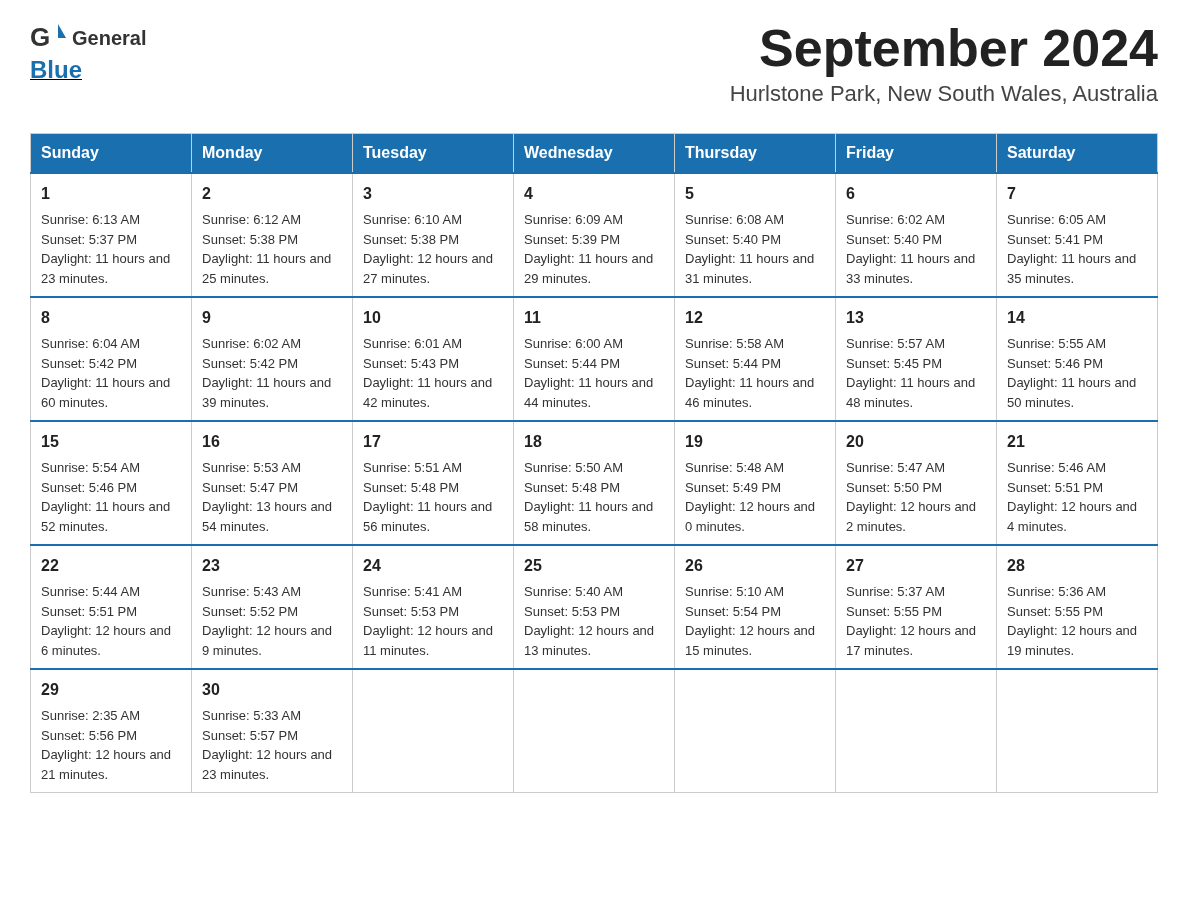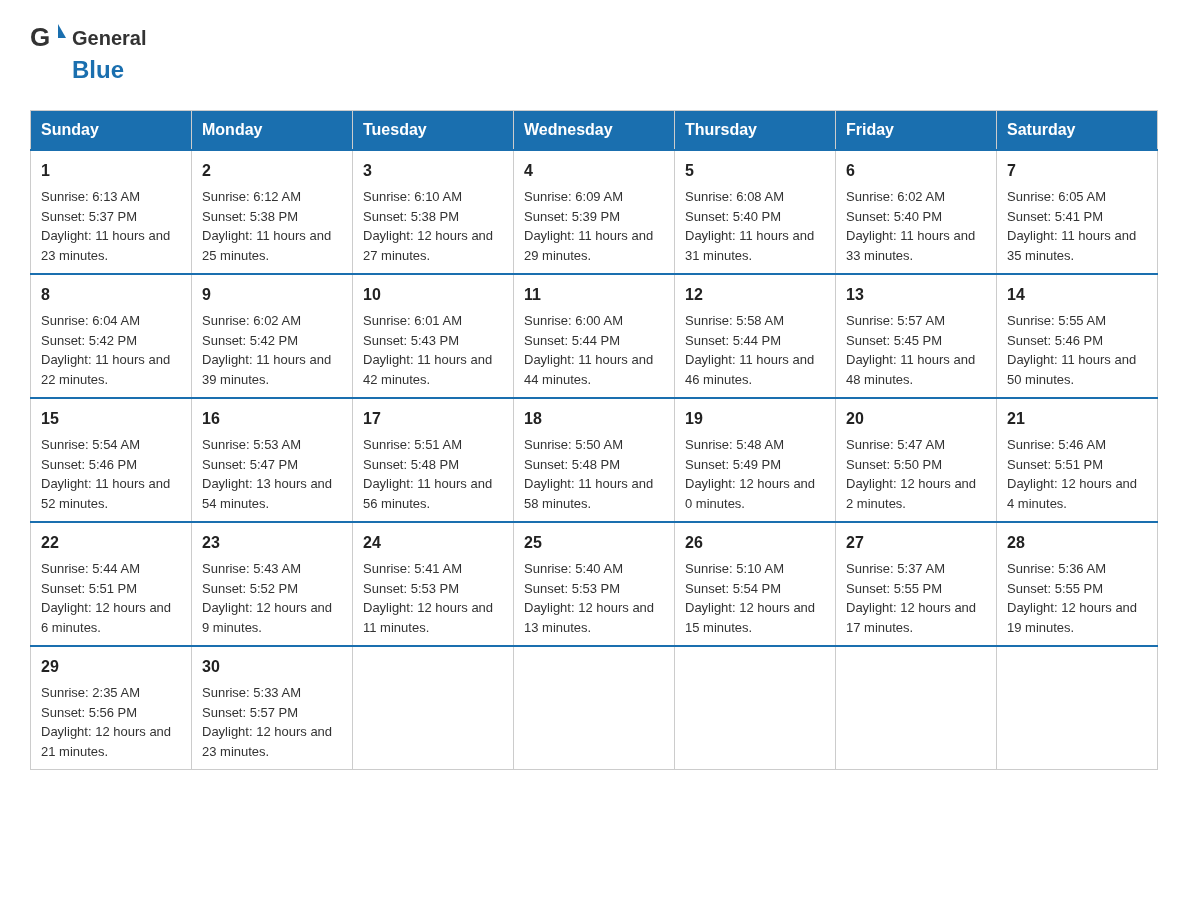--- a/index.html
+++ b/index.html
@@ -82,23 +82,27 @@
 
 <div class="header">
   <div class="logo-wrapper">
     <div class="logo-row">
       <svg width="36" height="36" viewBox="0 0 36 36" style="margin-right:6px;">
         <text x="0" y="26" font-size="26" font-weight="bold" fill="#333" font-family="Arial">G</text>
         <polygon points="28,4 36,18 28,18" fill="#1a6faf"></polygon>
       </svg>
       <span style="font-size:20px;font-weight:bold;color:#333;">General</span>
     </div>
-    <div style="margin-left:42px;">
+    <div style="text-decoration:underline;">
       <span style="font-size:24px;font-weight:bold;color:#1a6faf;">Blue</span>
     </div>
+  </div>
+  <div class="title-section">
+    <div class="month-title">September 2024</div>
+    <div class="location-title">Hurlstone Park, New South Wales, Australia</div>
   </div>
 </div>
 
 <table class="calendar">
   <thead>
     <tr>
     <th>Sunday</th>
         <th>Monday</th>
         <th>Tuesday</th>
         <th>Wednesday</th>
@@ -111,21 +115,21 @@
   <tr>
         <td><span class="day-num">1</span><span>Sunrise: 6:13 AM</span><br><span>Sunset: 5:37 PM</span><br><span>Daylight: 11 hours and 23 minutes.</span></td>
         <td><span class="day-num">2</span><span>Sunrise: 6:12 AM</span><br><span>Sunset: 5:38 PM</span><br><span>Daylight: 11 hours and 25 minutes.</span></td>
         <td><span class="day-num">3</span><span>Sunrise: 6:10 AM</span><br><span>Sunset: 5:38 PM</span><br><span>Daylight: 12 hours and 27 minutes.</span></td>
         <td><span class="day-num">4</span><span>Sunrise: 6:09 AM</span><br><span>Sunset: 5:39 PM</span><br><span>Daylight: 11 hours and 29 minutes.</span></td>
         <td><span class="day-num">5</span><span>Sunrise: 6:08 AM</span><br><span>Sunset: 5:40 PM</span><br><span>Daylight: 11 hours and 31 minutes.</span></td>
         <td><span class="day-num">6</span><span>Sunrise: 6:02 AM</span><br><span>Sunset: 5:40 PM</span><br><span>Daylight: 11 hours and 33 minutes.</span></td>
         <td><span class="day-num">7</span><span>Sunrise: 6:05 AM</span><br><span>Sunset: 5:41 PM</span><br><span>Daylight: 11 hours and 35 minutes.</span></td>
       </tr>
       <tr>
-        <td><span class="day-num">8</span><span>Sunrise: 6:04 AM</span><br><span>Sunset: 5:42 PM</span><br><span>Daylight: 11 hours and 22 minutes.</span></td>
+        <td><span class="day-num">8</span><span>Sunrise: 6:04 AM</span><br><span>Sunset: 5:42 PM</span><br><span>Daylight: 11 hours and 60 minutes.</span></td>
         <td><span class="day-num">9</span><span>Sunrise: 6:02 AM</span><br><span>Sunset: 5:42 PM</span><br><span>Daylight: 11 hours and 39 minutes.</span></td>
         <td><span class="day-num">10</span><span>Sunrise: 6:01 AM</span><br><span>Sunset: 5:43 PM</span><br><span>Daylight: 11 hours and 42 minutes.</span></td>
         <td><span class="day-num">11</span><span>Sunrise: 6:00 AM</span><br><span>Sunset: 5:44 PM</span><br><span>Daylight: 11 hours and 44 minutes.</span></td>
         <td><span class="day-num">12</span><span>Sunrise: 5:58 AM</span><br><span>Sunset: 5:44 PM</span><br><span>Daylight: 11 hours and 46 minutes.</span></td>
         <td><span class="day-num">13</span><span>Sunrise: 5:57 AM</span><br><span>Sunset: 5:45 PM</span><br><span>Daylight: 11 hours and 48 minutes.</span></td>
         <td><span class="day-num">14</span><span>Sunrise: 5:55 AM</span><br><span>Sunset: 5:46 PM</span><br><span>Daylight: 11 hours and 50 minutes.</span></td>
       </tr>
       <tr>
         <td><span class="day-num">15</span><span>Sunrise: 5:54 AM</span><br><span>Sunset: 5:46 PM</span><br><span>Daylight: 11 hours and 52 minutes.</span></td>
         <td><span class="day-num">16</span><span>Sunrise: 5:53 AM</span><br><span>Sunset: 5:47 PM</span><br><span>Daylight: 13 hours and 54 minutes.</span></td>

